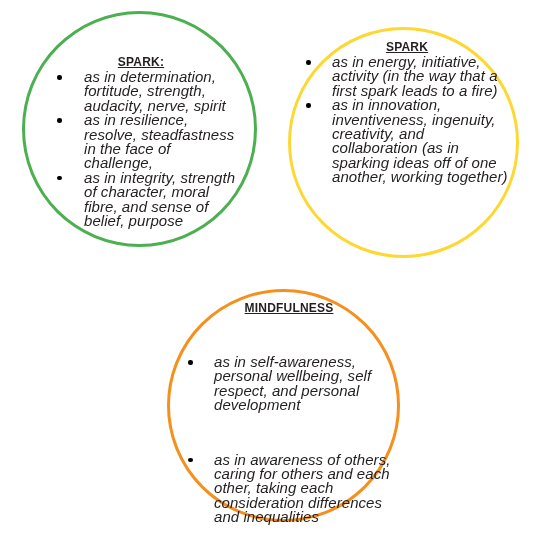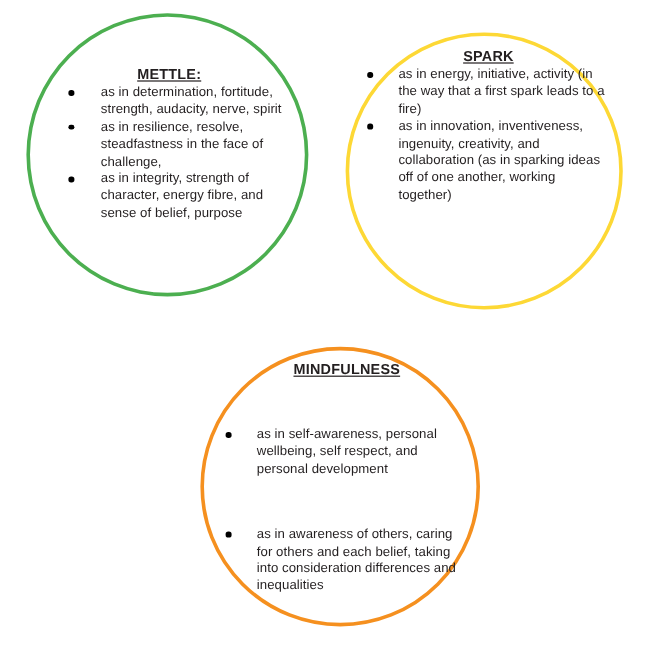--- a/index.html
+++ b/index.html
@@ -97,24 +97,25 @@
 
   ul.bullets {
     list-style: none;
     margin: 0;
     padding: 0;
   }
 
   ul.bullets > li {
     position: relative;
     padding-left: 36px;
-    font-size: 11px;
+    font-size: 15px;
     line-height: 14.4px;
     margin: 0 0 0 0;
     letter-spacing: 0.05px;
+    font-style: italic;
   }
 
   ul.bullets > li .bullet-dot {
     position: absolute;
     left: 9px;
     top: 5px;
     width: 4.5px;
     height: 4.5px;
     border-radius: 50%;
     background: #000000;
@@ -126,33 +127,33 @@
   .content-mindfulness ul.bullets > li { padding-left: 34px; margin-top: 40px; }
   .content-mindfulness ul.bullets > li .bullet-dot { left: 8px; }
 </style>
 </head>
 <body style="background: rgb(255, 255, 255);">
 
 <div class="canvas">
 
   <div class="circle circle-mettle" style="border-color: rgb(76, 175, 80);"></div>
   <div class="content content-mettle">
-    <div class="heading heading-mettle">METTLE:</div>
+    <div class="heading heading-mettle">SPARK:</div>
     <ul class="bullets">
       <li>
         <span class="bullet-dot"></span>
         <span>as in determination, fortitude, strength, audacity, nerve, spirit</span>
       </li>
       <li>
         <span class="bullet-dot"></span>
         <span>as in resilience, resolve, steadfastness in the face of challenge,</span>
       </li>
       <li>
         <span class="bullet-dot"></span>
-        <span>as in integrity, strength of character, energy fibre, and sense of belief, purpose</span>
+        <span>as in integrity, strength of character, moral fibre, and sense of belief, purpose</span>
       </li>
     </ul>
   </div>
 
   <div class="circle circle-spark" style="border-color: rgb(253, 216, 53);"></div>
   <div class="content content-spark">
     <div class="heading heading-spark">SPARK</div>
     <ul class="bullets">
       <li>
         <span class="bullet-dot"></span>
@@ -168,18 +169,18 @@
   <div class="circle circle-mindfulness" style="border-color: rgb(245, 144, 31);"></div>
   <div class="content content-mindfulness">
     <div class="heading heading-mind">MINDFULNESS</div>
     <ul class="bullets">
       <li>
         <span class="bullet-dot"></span>
         <span>as in self-awareness, personal wellbeing, self respect, and personal development</span>
       </li>
       <li>
         <span class="bullet-dot"></span>
-        <span>as in awareness of others, caring for others and each belief, taking into consideration differences and inequalities</span>
+        <span>as in awareness of others, caring for others and each other, taking each consideration differences and inequalities</span>
       </li>
     </ul>
   </div>
 
 </div>
 
 </body></html>

